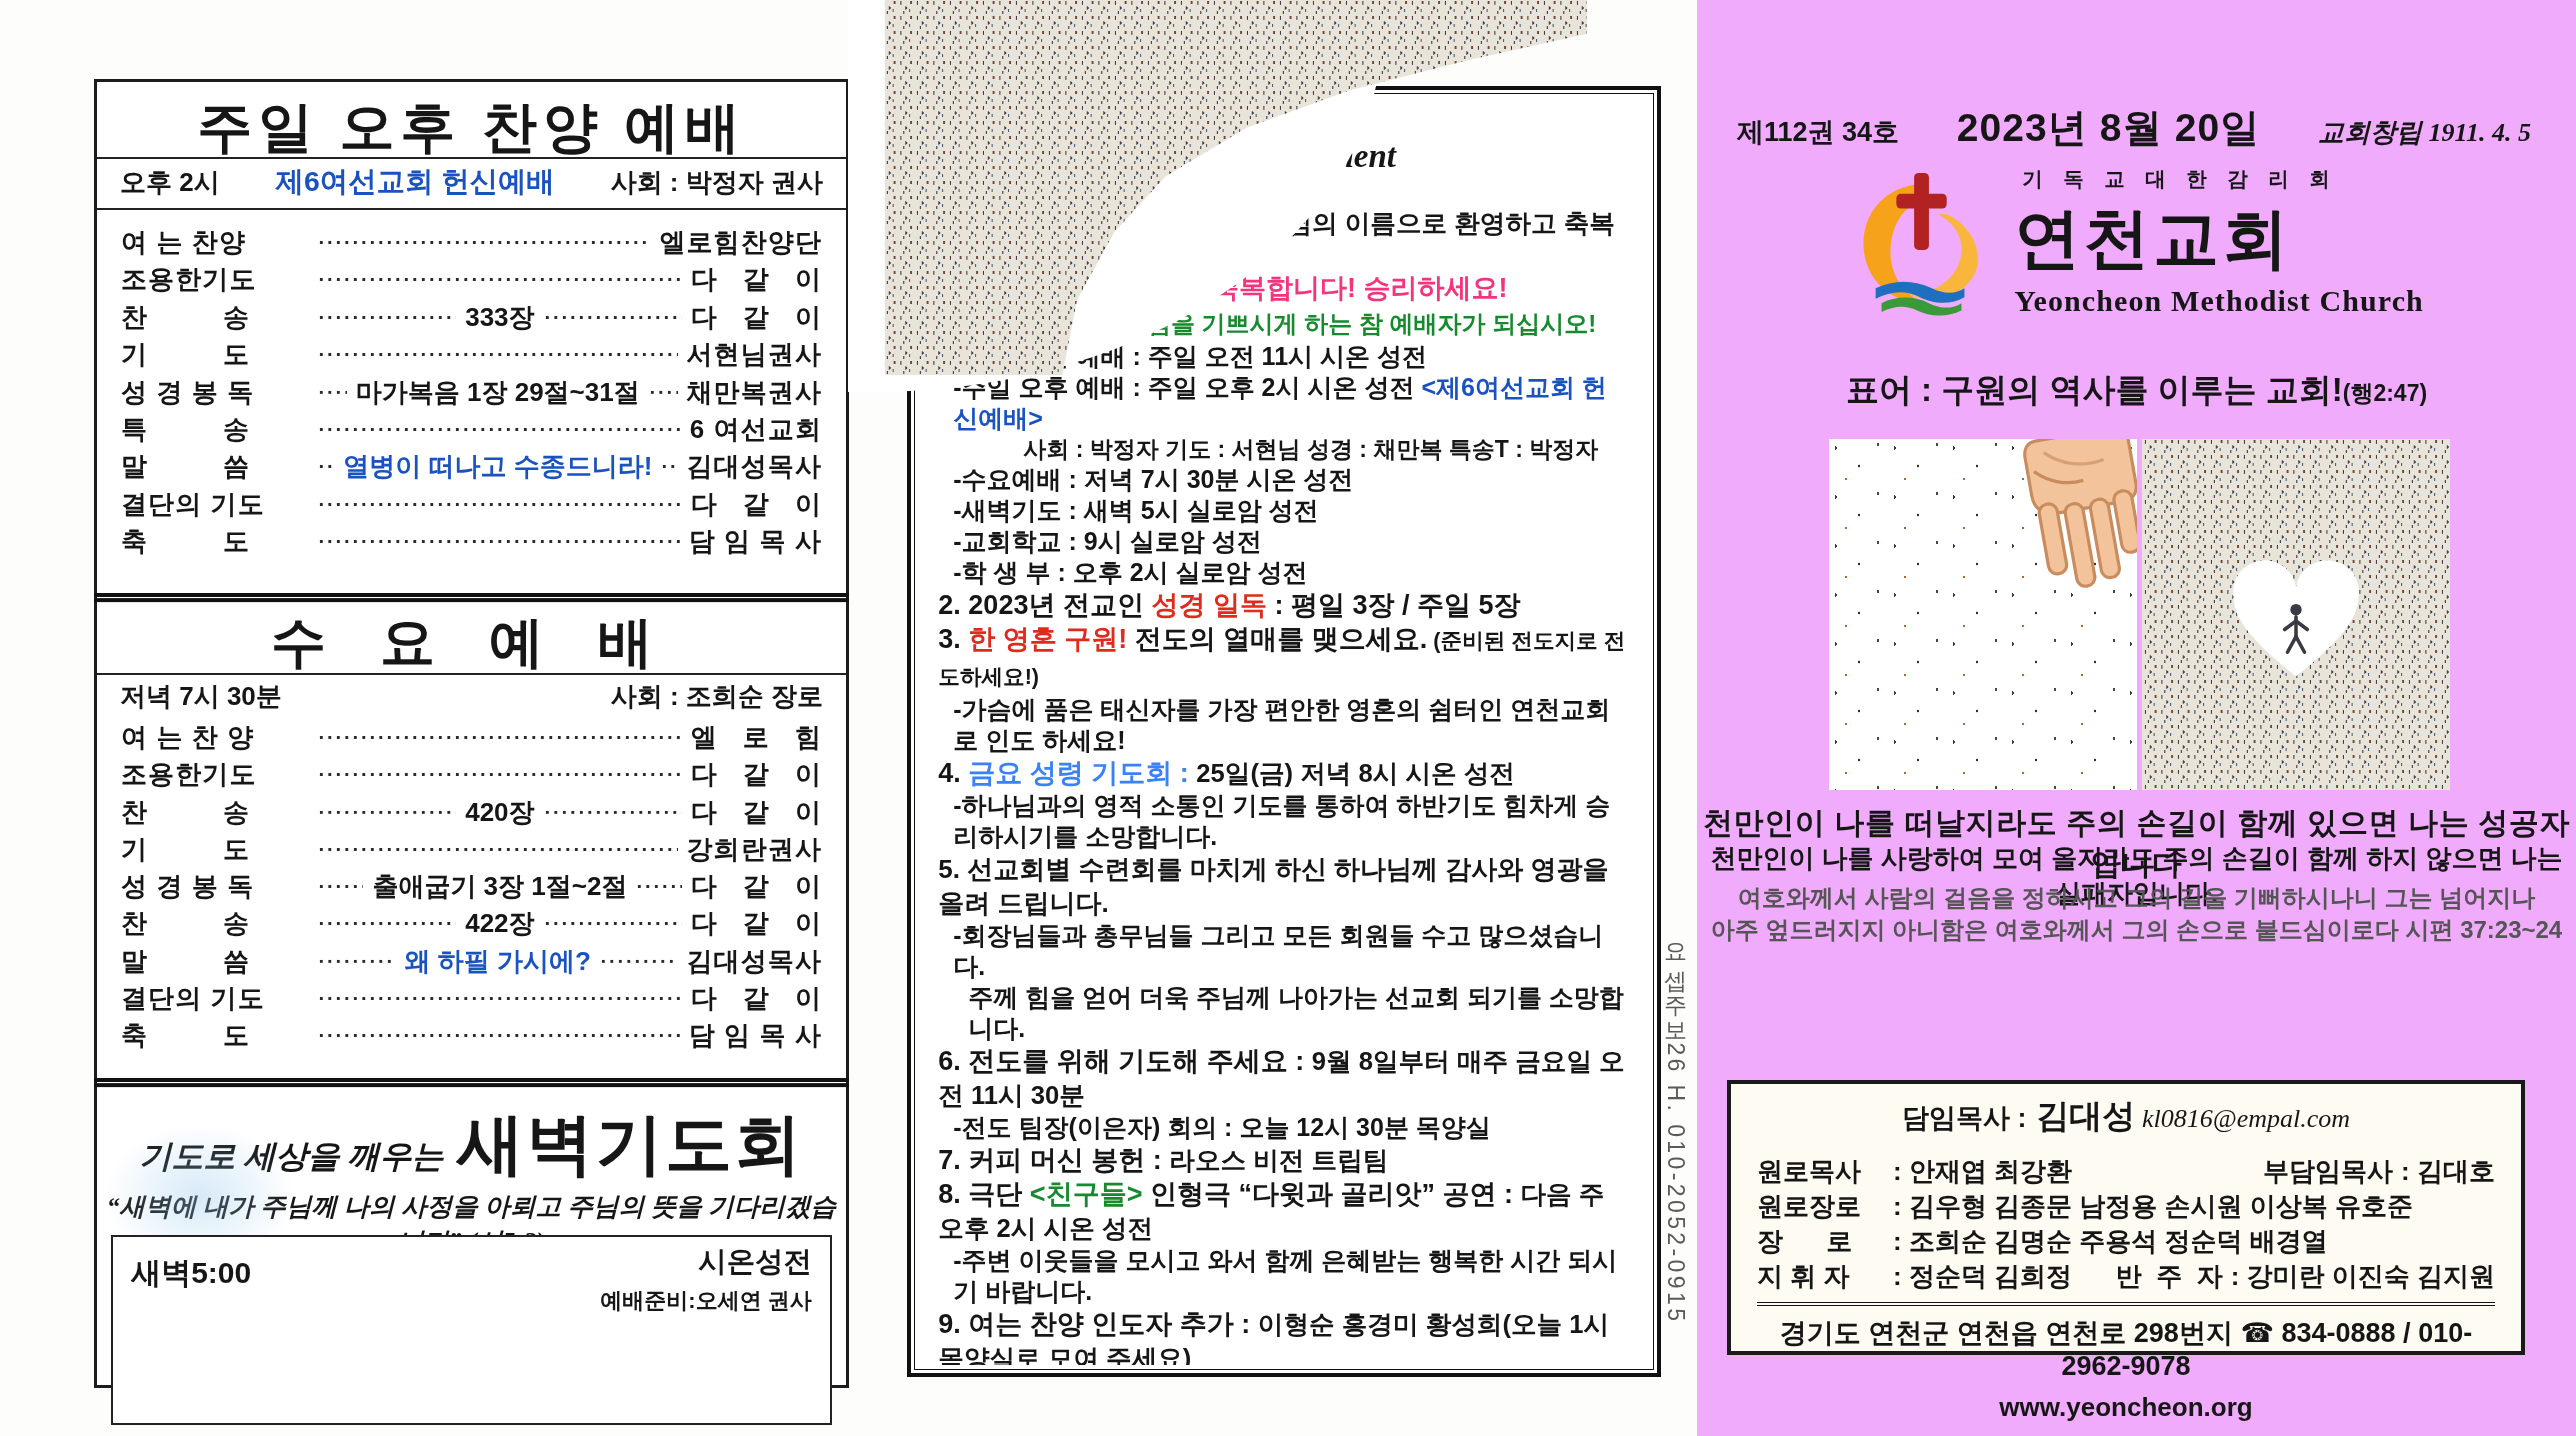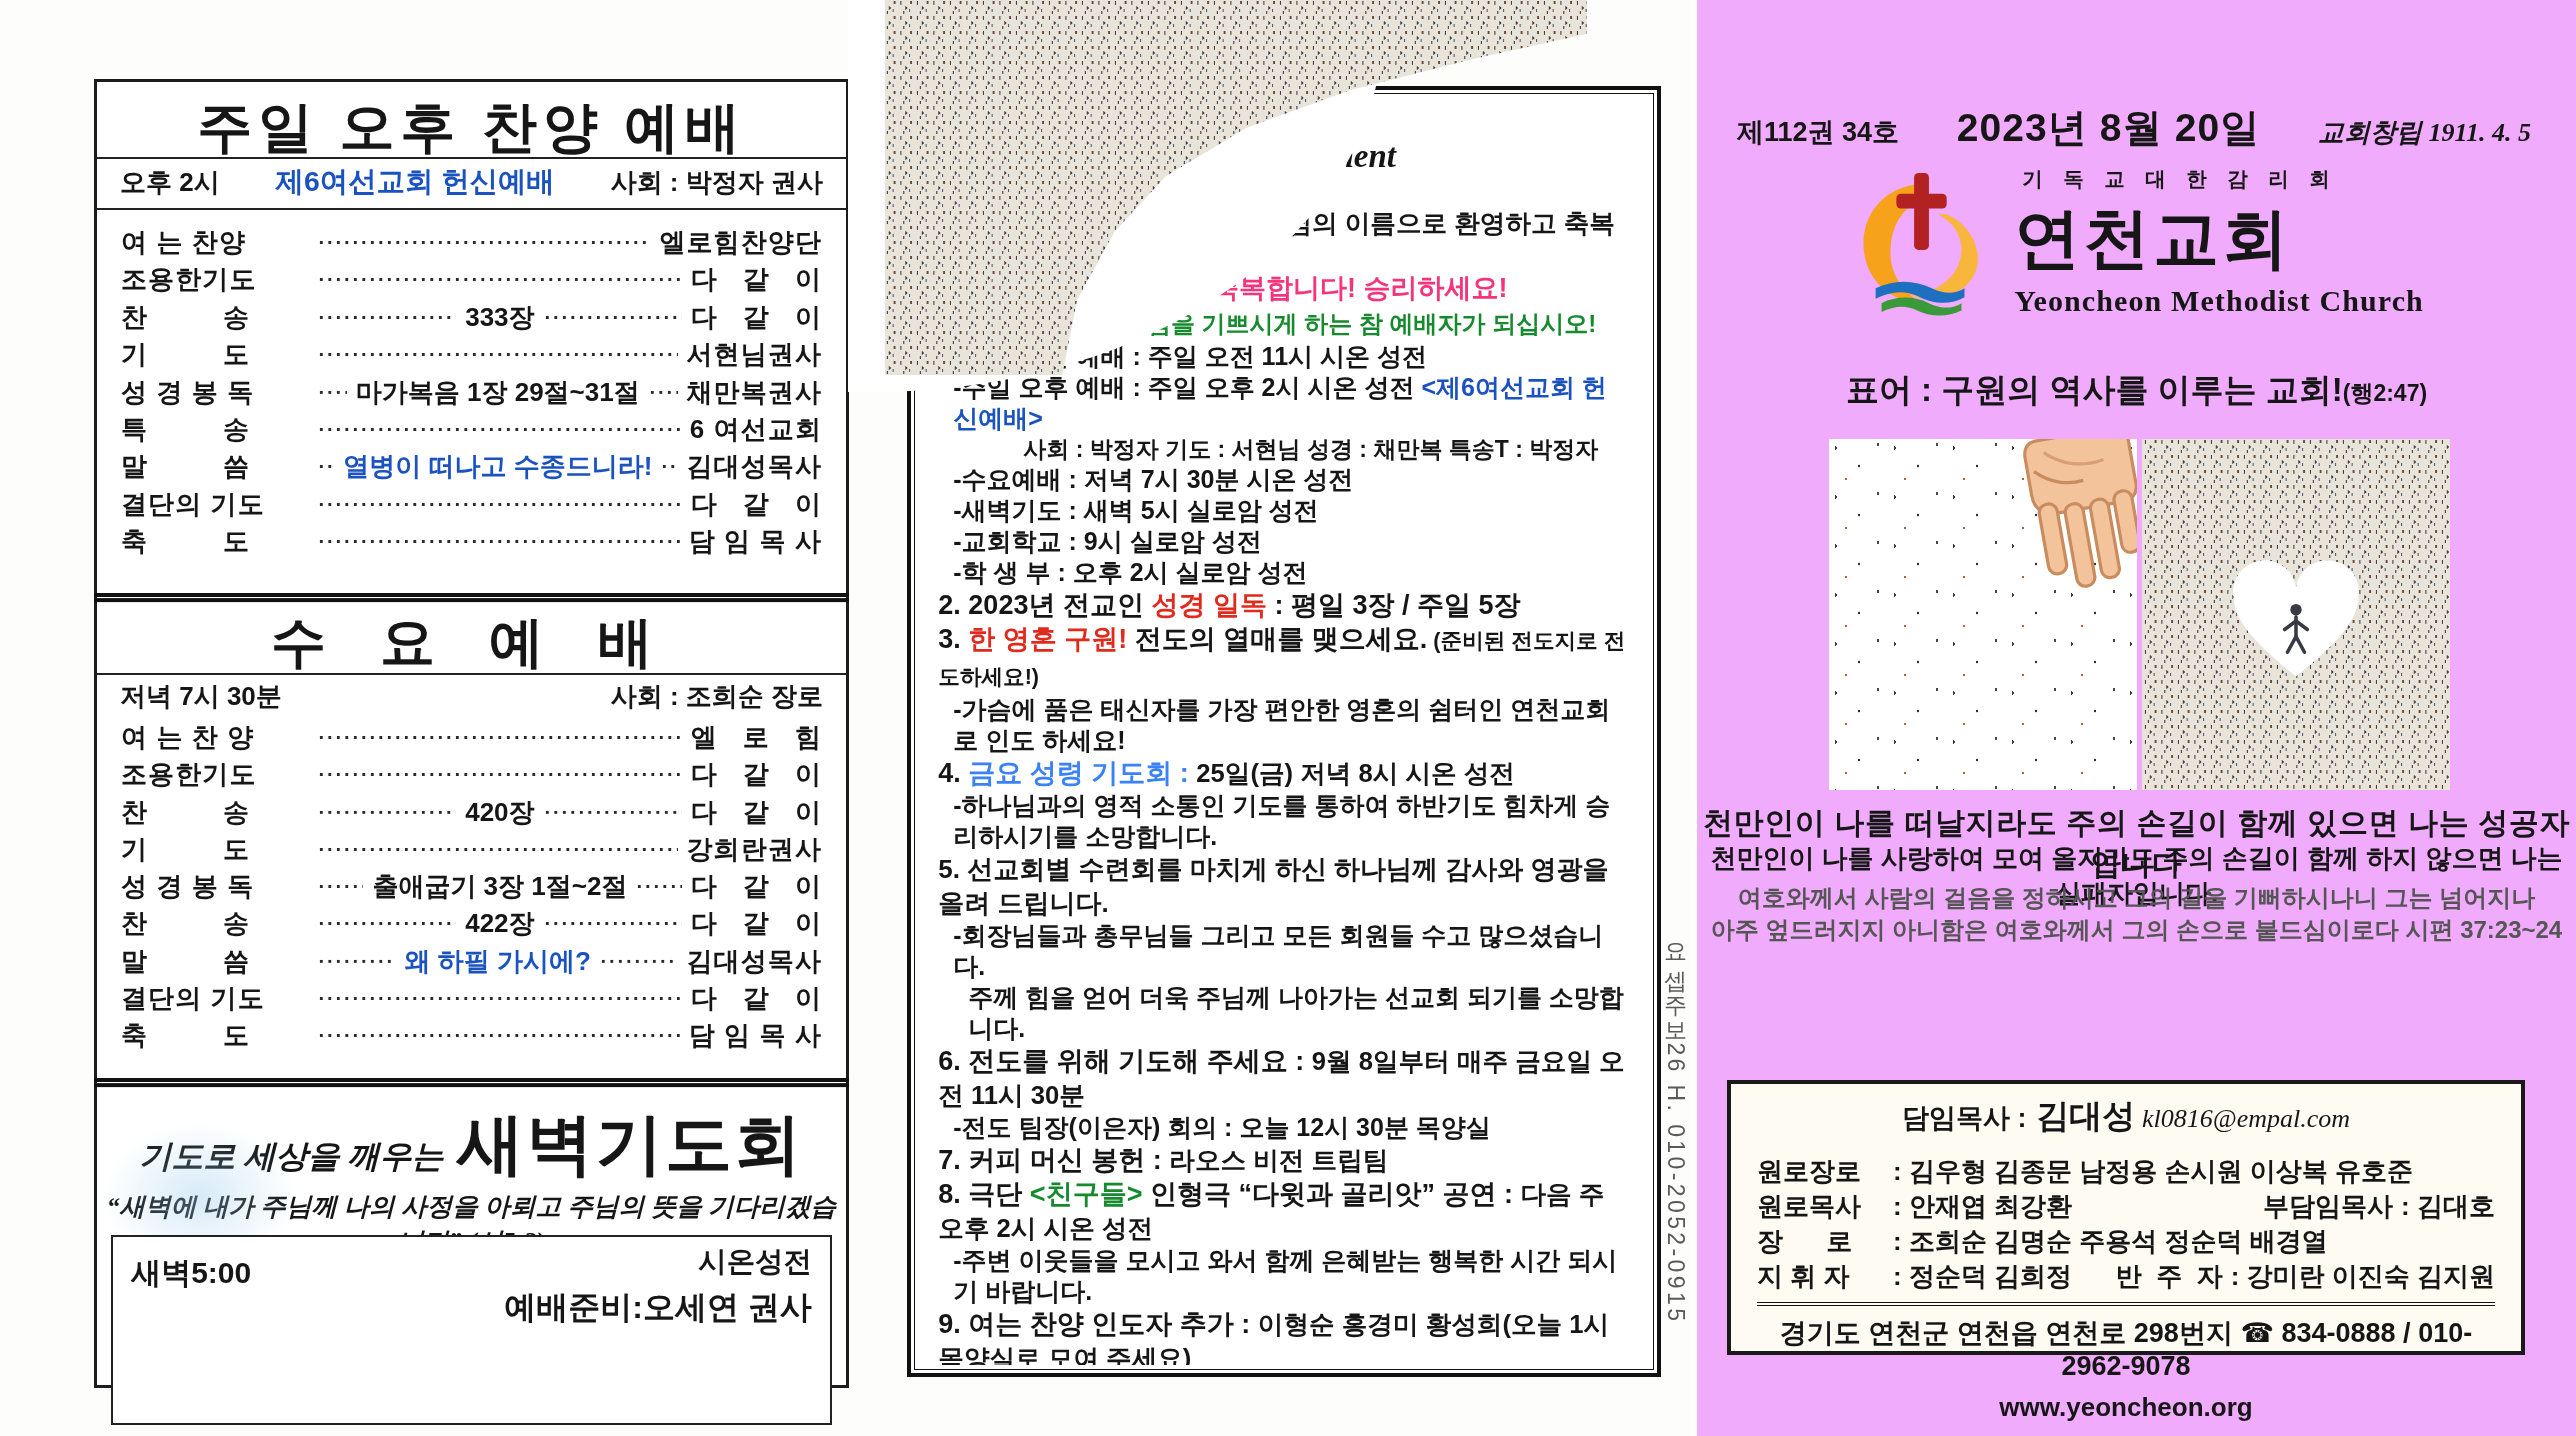--- a/index.html
+++ b/index.html
@@ -26,21 +26,21 @@
     background-size:8.5px 6.8px;background-repeat:repeat-x;}
   .dawnhead{position:absolute;left:0;right:0;text-align:center;}
   .dawnpre{font-family:"Liberation Serif","DejaVu Serif",serif;font-style:italic;font-size:32px;font-weight:700;margin-right:13.6px;}
   .dawntitle{font-family:"Liberation Serif","DejaVu Serif",serif;font-weight:900;font-size:67px;letter-spacing:2.3px;}
   .dawnverse{position:absolute;left:0;right:0;text-align:center;font-family:"Liberation Serif","DejaVu Serif",serif;font-style:italic;font-weight:700;font-size:25.6px;}
   .dawnbox{position:absolute;left:14.2px;right:14.2px;border:2.8px solid #222;background:#fff;}
   .dawnrow1{position:relative;height:69px;}
   .dawn-time{position:absolute;left:18px;top:16px;font-size:30px;font-weight:700;}
   .dawn-right{position:absolute;right:18px;top:5.7px;text-align:right;font-weight:700;}
   .dawn-place{font-size:28.4px;}
-  .dawn-prep{font-size:32px;margin-top:5.7px;}
+  .dawn-prep{font-size:22px;margin-top:5.7px;}
   .dawnrow2{display:flex;border-top:2.8px solid #222;height:114px;}
   .dawn-lead-label{width:171px;display:flex;align-items:center;justify-content:center;font-size:27px;font-weight:700;border-right:2.8px solid #222;}
   .dawn-lead-main{flex:1;padding:10.2px 23px;}
   .dawn-main{font-size:34px;font-weight:900;letter-spacing:1.1px;}
   .dawn-sub{text-align:right;font-size:27px;font-weight:700;margin-top:15px;}
   .smudge{position:absolute;background:radial-gradient(ellipse at center,rgba(150,200,235,.38),rgba(150,200,235,0) 70%);}
 
   
   .panel-mid{position:absolute;left:907px;top:86px;width:746px;height:1283px;background:#fff;
     border:4.5px solid #111;z-index:2;}
@@ -376,25 +376,25 @@
     <div class="rline2">천만인이 나를 사랑하여 모여 올지라도 주의 손길이 함께 하지 않으면 나는 실패자입니다.</div>
     <div class="rverse" style="top:882px;">여호와께서 사람의 걸음을 정하시고 그의 길을 기뻐하시나니 그는 넘어지나</div>
     <div class="rverse" style="top:914px;">아주 엎드러지지 아니함은 여호와께서 그의 손으로 붙드심이로다   시편 37:23~24</div>
 
     <div class="rstaff">
       <div class="staff-in">
         <div class="lead-row">
           <span class="lead-label">담임목사 : </span><span class="lead-name">김대성</span><span class="lead-email">kl0816@empal.com</span>
         </div>
         <div class="srow">
-          <span><span class="slab">원로장로</span><span>:  김우형 김종문 남정용 손시원 이상복 유호준</span></span>
-        </div>
-        <div class="srow">
           <span><span class="slab">원로목사</span><span>:  안재엽 최강환</span></span>
           <span><span class="slab" style="min-width:0;margin-right:8px;">부담임목사</span><span>:  김대호</span></span>
+        </div>
+        <div class="srow">
+          <span><span class="slab">원로장로</span><span>:  김우형 김종문 남정용 손시원 이상복 유호준</span></span>
         </div>
         <div class="srow">
           <span><span class="slab pre">장      로</span><span>:  조희순 김명순 주용석 정순덕 배경열</span></span>
         </div>
         <div class="srow">
           <span><span class="slab pre">지 휘 자</span><span>:  정순덕 김희정</span></span>
           <span><span class="slab pre" style="min-width:0;margin-right:8px;">반  주  자</span><span>:  강미란 이진숙 김지원</span></span>
         </div>
         <div class="sdiv"></div>
         <div class="raddr">경기도 연천군 연천읍 연천로 298번지 ☎ 834-0888 / 010-2962-9078</div>

